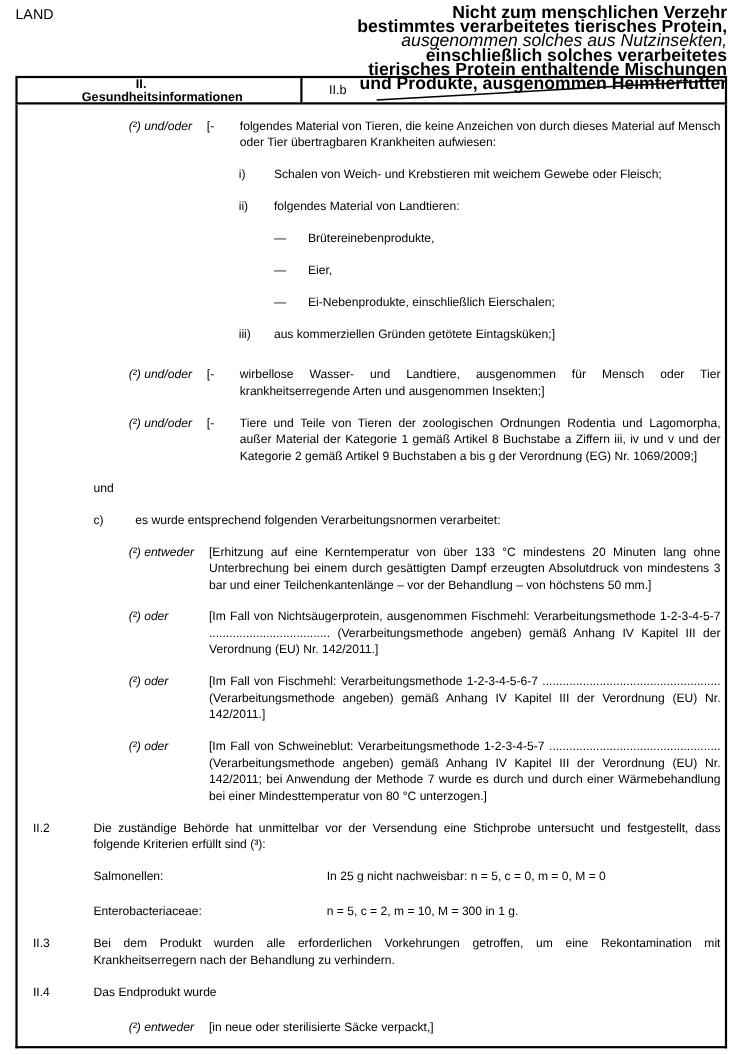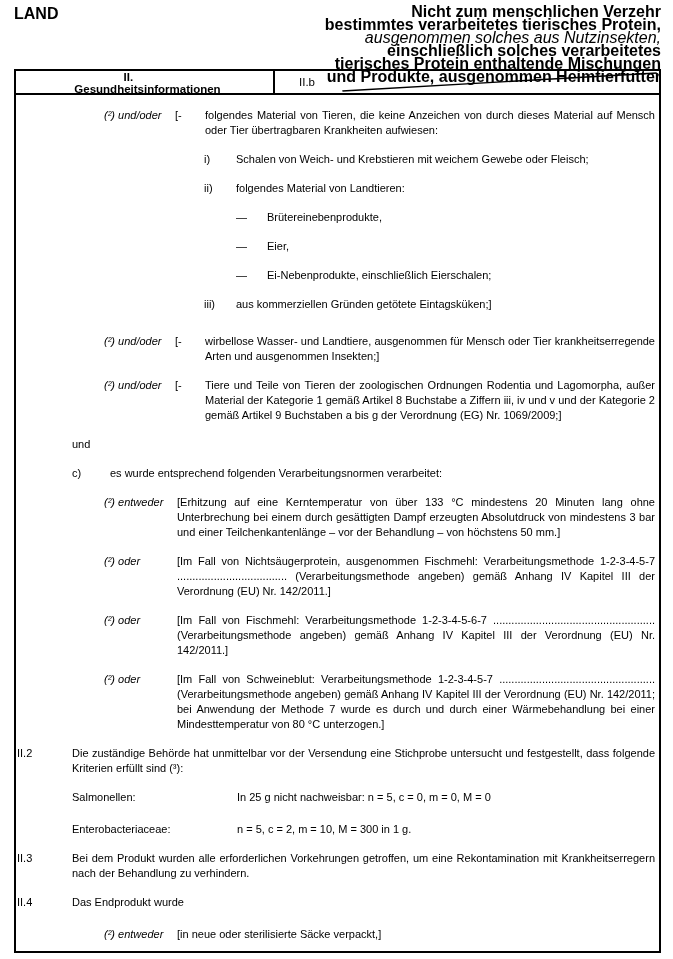--- a/index.html
+++ b/index.html
@@ -2,52 +2,52 @@
 <html><head>
 <meta charset="utf-8">
 <style>
   html,body{margin:0;padding:0;background:#ffffff;}
   body{width:673px;height:959px;font-family:"Liberation Sans",sans-serif;font-size:11px;color:#000;}
   .page{position:relative;width:673px;height:959px;background:#fff;overflow:hidden;}
 
   
   .top{box-sizing:border-box;height:69px;display:flex;justify-content:space-between;
        padding:5px 12px 0 14px;}
-  .land{font-weight:bold;font-size:16px;}
+  .land{font-weight:normal;font-size:13px;}
   .doc-title{width:337px;text-align:right;font-weight:bold;font-size:16px;line-height:13px;}
   .doc-title .it{font-style:italic;font-weight:normal;}
 
   
   .thead{box-sizing:border-box;margin-left:14px;width:647px;height:26px;
          border:2px solid #000;display:flex;}
   .th{box-sizing:border-box;display:flex;align-items:center;font-size:11.5px;}
   .th .num{display:inline-block;}
   .c1{width:257px;padding-left:6px;flex-direction:column;}
   .c1 .num{width:48px;font-weight:bold;}
   .c1 .lbl{font-weight:bold;}
   .c2{width:219px;border-left:2px solid #000;padding-left:9px;}
   .c2 .num{width:30px;}
   .c3{flex:1;border-left:2px solid #000;padding-left:24px;position:relative;}
   .c3 svg{position:absolute;left:0;top:0;width:100%;height:100%;}
 
   
   .bodybox{box-sizing:border-box;margin-left:14px;width:647px;height:858px;
            border-left:2px solid #000;border-right:2px solid #000;border-bottom:2px solid #000;
-           padding:13px 4px 0 1px;overflow:hidden;line-height:15px;}
+           padding:13px 4px 0 14px;overflow:hidden;line-height:15px;}
   .j{text-align:justify;}
   .sec{display:grid;grid-template-columns:55px 1fr;margin-bottom:14px;}
   .sec .content{min-width:0;}
   .clause{display:grid;grid-template-columns:59px 42px 1fr;margin-left:32px;margin-bottom:14px;}
   .clause2{display:grid;grid-template-columns:59px 1fr;margin-left:32px;margin-bottom:14px;gap:14px;}
   .marker{white-space:nowrap;font-style:italic;}
   .bracket{padding-left:12px;}
   .roman{display:grid;grid-template-columns:32px 1fr;margin-left:132px;margin-bottom:14px;}
   .dashrow{display:grid;grid-template-columns:31px 1fr;margin-left:164px;margin-bottom:14px;}
   .letter{display:grid;grid-template-columns:38px 1fr;margin-bottom:14px;}
-  .testrow{display:grid;grid-template-columns:165px 1fr;margin-bottom:14px;}
+  .testrow{display:grid;grid-template-columns:165px 1fr;margin-bottom:14px;gap:47px;}
   .para{margin:0 0 14px 0;}
   .mb8{margin-bottom:22px !important;}
   .mb17{margin-bottom:17px !important;}
   .mb0{margin-bottom:0 !important;}
 </style>
 </head>
 <body>
 
 <div class="page">
 

